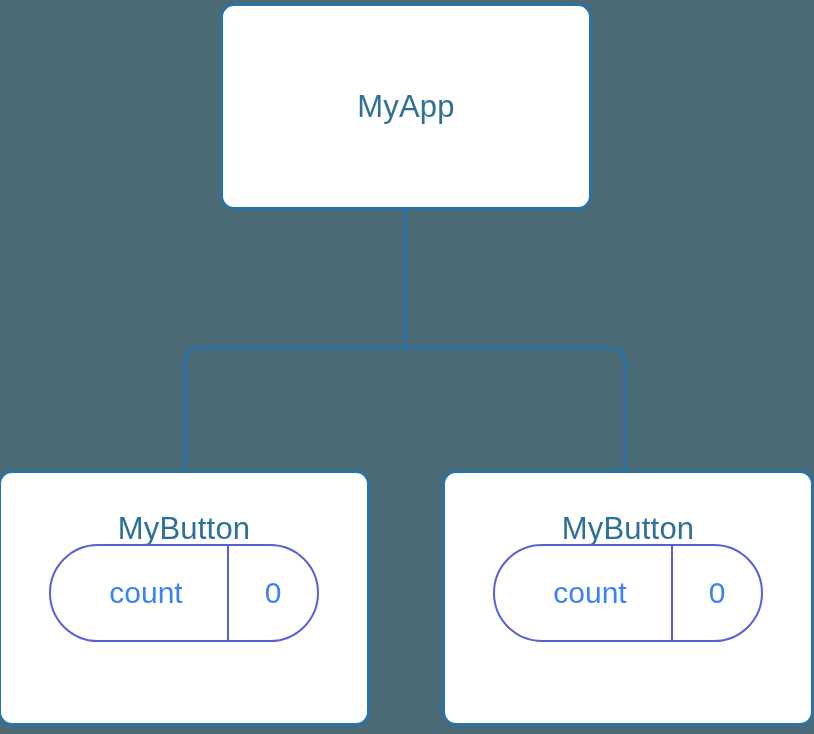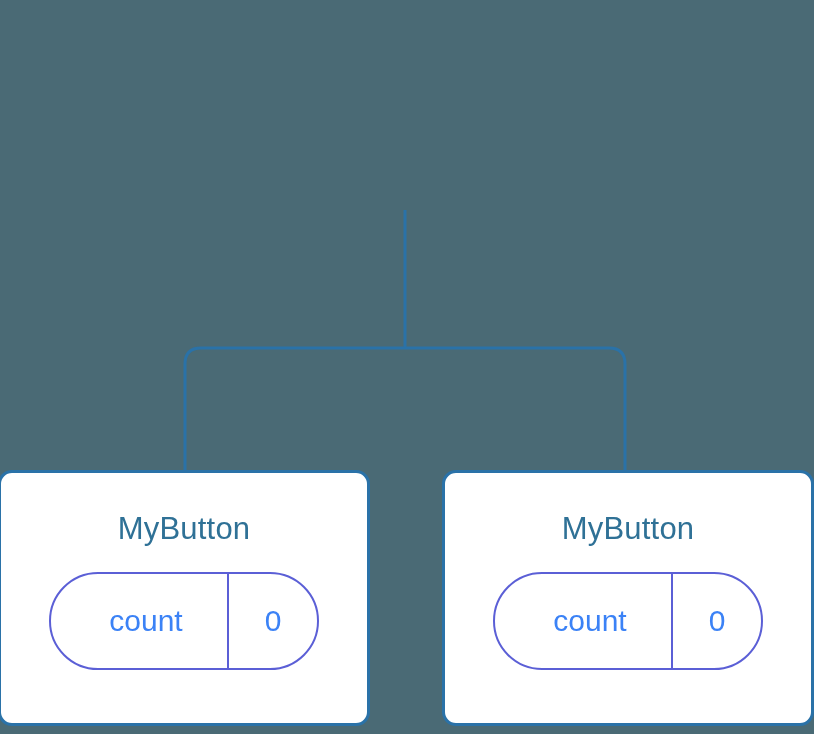--- a/index.html
+++ b/index.html
@@ -66,21 +66,20 @@
     top: 470px;
     width: 372px;
     height: 256px;
     justify-content: flex-start;
     padding-top: 40px;
   }
   #node-child-0 { left: -2px; }
   #node-child-1 { left: 442px; }
 
   .node-child .node-title {
-    margin-bottom: 28px;
   }
 
   
   .state-pill {
     display: flex;
     align-items: stretch;
     border: 2px solid #5b5fd6;
     border-radius: 999px;
     height: 98px;
     box-sizing: border-box;
@@ -111,20 +110,23 @@
 <body>
 
 <div id="canvas">
 
   <svg id="edges" viewBox="0 0 814 734" width="814" height="734" xmlns="http://www.w3.org/2000/svg">
 
     <path d="M 405 210 L 405 348
              M 185 470 L 185 364 Q 185 348 201 348 L 609 348 Q 625 348 625 364 L 625 470" fill="none" stroke="#2a72a8" stroke-width="3" stroke-linecap="butt"></path>
   </svg>
 
+  <div class="node" id="node-root">
+    <div class="node-title">MyApp</div>
+  </div>
 
   <div class="node node-child" id="node-child-0">
     <div class="node-title">MyButton</div>
     <div class="state-pill">
       <div class="state-key">count</div>
       <div class="state-val">0</div>
     </div>
   </div>
 
   <div class="node node-child" id="node-child-1">

